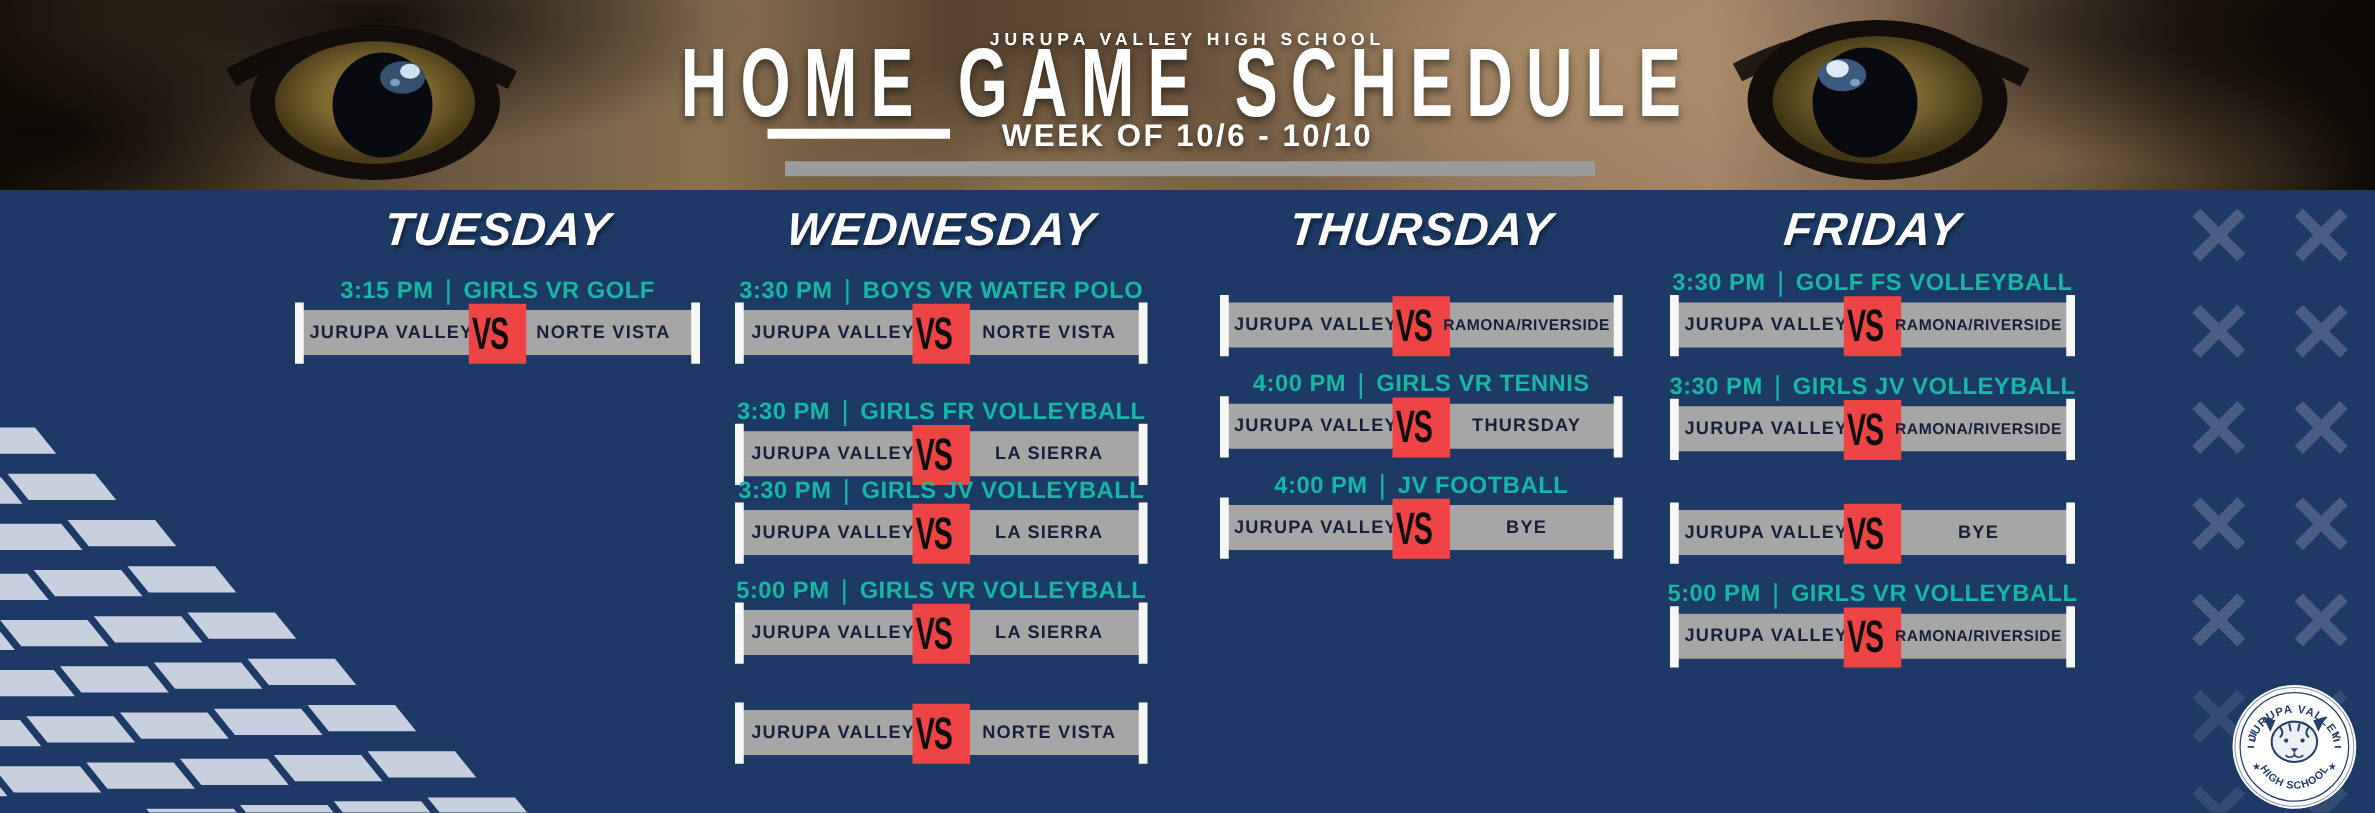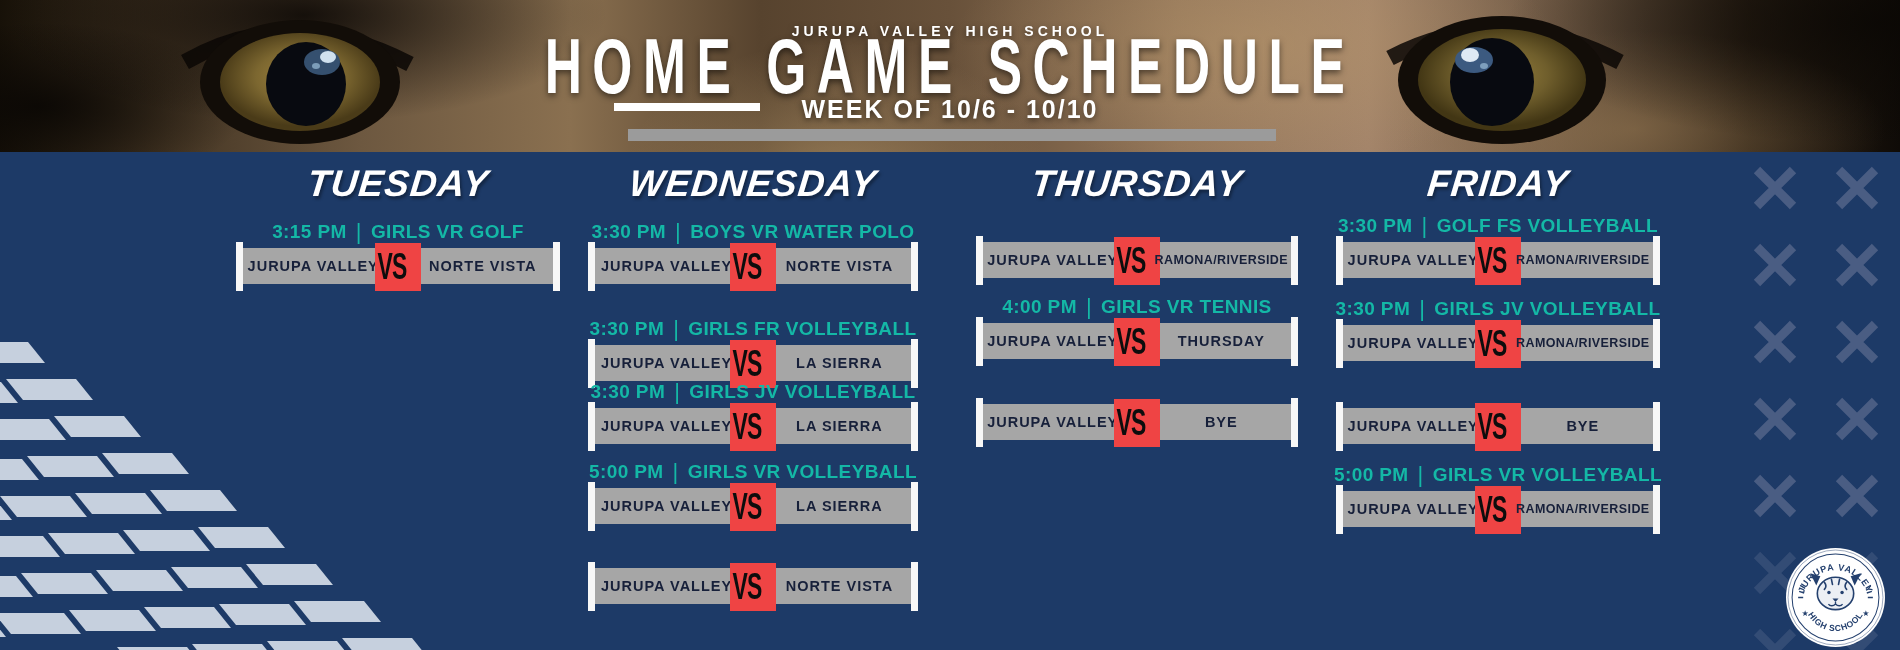--- a/index.html
+++ b/index.html
@@ -273,20 +273,21 @@
     <div class="game-time"><span>4:00 PM</span><span class="sep">|</span><span>GIRLS VR TENNIS</span></div>
     <div class="bar">
       <div class="team home">JURUPA VALLEY</div>
       <div class="vs-box">
             <span class="vs-text">VS</span>
           </div>
       <div class="team away">THURSDAY</div>
     </div>
   </div>
       <div class="game" style="top: 374px;">
+    <div class="game-time"><span>4:00 PM</span><span class="sep">|</span><span>JV FOOTBALL</span></div>
     <div class="bar">
       <div class="team home">JURUPA VALLEY</div>
       <div class="vs-box">
             <span class="vs-text">VS</span>
           </div>
       <div class="team away">BYE</div>
     </div>
   </div>
     </div>
     <div class="day-col" style="left: 1338px; width: 320px;">

